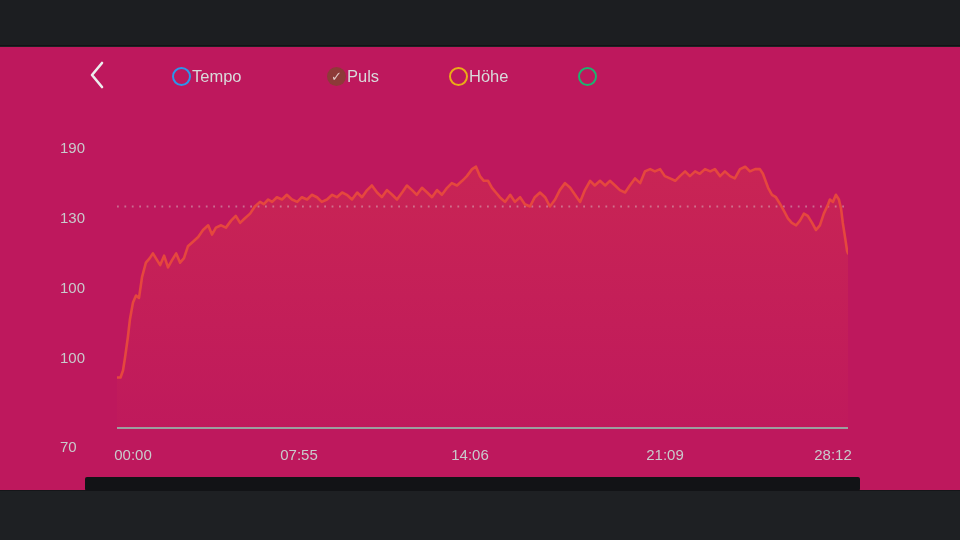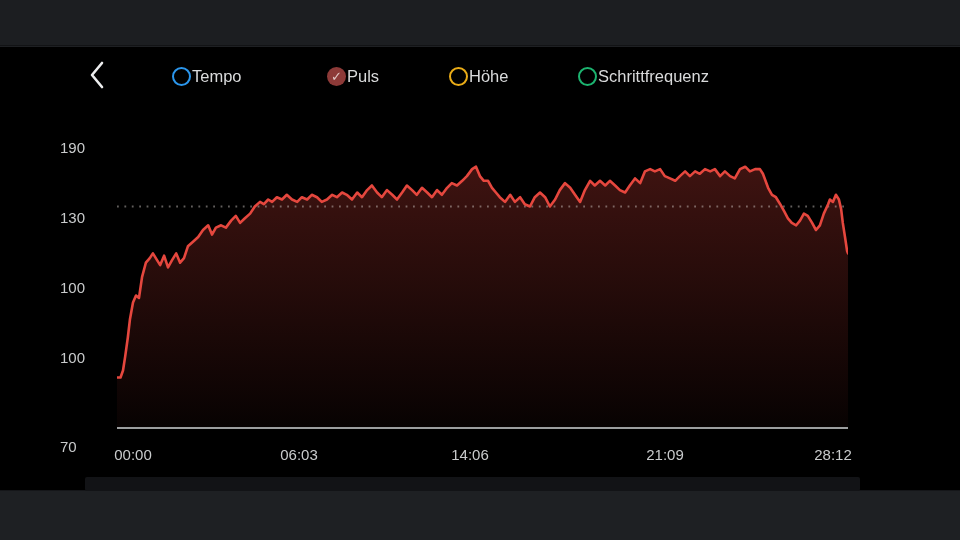--- a/index.html
+++ b/index.html
@@ -1,19 +1,19 @@
 <!DOCTYPE html>
 <html><head>
 <meta charset="utf-8">
 <style>
   html,body{margin:0;padding:0;background:#101113;}
   *{box-sizing:border-box;font-family:"Liberation Sans",sans-serif;}
   .screen{position:relative;width:960px;height:540px;background:#1e2023;overflow:hidden;margin:0 auto;}
   .status-strip{position:absolute;top:0;left:0;width:960px;height:46px;background:#1c1e21;border-bottom:1px solid #121315;}
-  .card{position:absolute;top:47px;left:0;width:960px;height:444px;background:#000000;border-bottom:1px solid #151619;}
+  .card{position:absolute;top:47px;left:0;width:960px;height:444px;background:#be185d;border-bottom:1px solid #151619;}
   .back-btn{position:absolute;left:82px;top:13px;width:30px;height:32px;background:none;border:none;padding:0;cursor:pointer;display:flex;align-items:center;justify-content:center;}
   .legend-item{position:absolute;top:17px;height:24px;display:flex;align-items:center;cursor:pointer;}
   .legend-item .ring{width:19px;height:19px;border-radius:50%;border:2.5px solid #888;flex:0 0 auto;}
   .legend-item .disc{width:19px;height:19px;border-radius:50%;flex:0 0 auto;display:flex;align-items:center;justify-content:center;font-size:13px;line-height:1;}
   .legend-item .lbl{color:#d9dadb;font-size:16.5px;margin-left:1px;white-space:nowrap;}
   .ylabel{position:absolute;left:60px;width:50px;text-align:left;color:#c9cbcc;font-size:15px;line-height:22px;}
   .plot{position:absolute;left:117px;top:101px;width:731px;height:282px;}
   .plot svg{display:block;}
   .xlabel{position:absolute;top:399px;transform:translateX(-50%);color:#c9cbcc;font-size:15px;line-height:18px;white-space:nowrap;}
   .scrubber{position:absolute;left:85px;top:430px;width:775px;height:14px;background:#121316;border-radius:2px;cursor:pointer;}
@@ -41,21 +41,20 @@
     <div class="legend-item" style="left:327px">
       <span class="disc" style="background: rgb(141, 58, 56); color: rgb(224, 198, 196);">✓</span>
       <span class="lbl">Puls</span>
     </div>
     <div class="legend-item" style="left:449px">
       <span class="ring" style="border-color: rgb(234, 172, 23);"></span>
       <span class="lbl">Höhe</span>
     </div>
     <div class="legend-item" style="left:578px">
       <span class="ring" style="border-color: rgb(28, 180, 112);"></span>
-      <span class="lbl">Schrittfrequenz</span>
     </div>
 
     <div class="ylabel" style="top:90px">190</div>
     <div class="ylabel" style="top:160px">130</div>
     <div class="ylabel" style="top:230px">100</div>
     <div class="ylabel" style="top:300px">100</div>
     <div class="ylabel" style="top:389px">70</div>
 
     <div class="plot">
       <svg id="hr-svg" width="731" height="282" viewBox="0 0 731 282">
@@ -66,20 +65,20 @@
             </linearGradient>
           </defs>
           <path d="M0.0,229.5L3.5,229.5L6.0,222.5L8.2,208.4L10.8,189.7L13.0,170.9L16.0,154.6L19.0,147.5L22.0,149.9L25.1,128.8L28.9,114.7L32.8,110.1L35.9,105.4L40.2,112.4L43.2,117.1L47.1,107.7L51.0,119.4L54.9,112.4L59.2,105.4L63.1,114.7L67.0,110.1L70.9,98.3L76.0,93.7L81.2,89.0L86.0,82.0L91.2,77.3L95.0,86.6L98.9,79.6L104.1,77.3L108.9,79.6L114.1,72.6L118.8,67.9L123.1,74.9L127.9,70.3L133.1,65.6L137.8,58.5L143.0,53.9L146.9,56.2L151.2,51.5L155.1,53.9L159.9,49.2L165.0,51.5L169.8,46.8L175.0,51.5L180.2,53.9L184.9,49.2L190.1,51.5L194.8,46.8L200.0,49.2L204.8,53.9L210.0,51.5L215.2,46.8L219.9,49.2L225.1,44.5L229.8,46.8L235.0,51.5L240.2,44.5L245.0,49.2L250.1,42.1L254.9,37.5L260.1,44.5L264.8,49.2L270.0,42.1L275.2,46.8L280.0,51.5L285.1,44.5L289.9,37.5L295.1,42.1L299.8,46.8L305.0,39.8L310.2,44.5L315.0,49.2L320.1,42.1L324.9,46.8L330.1,39.8L334.8,35.1L340.0,37.5L345.2,32.8L349.9,28.1L355.1,21.1L359.0,18.7L362.9,28.1L366.8,32.8L371.1,32.8L375.0,39.8L378.9,44.5L382.8,49.2L388.0,53.9L393.2,46.8L397.9,53.9L403.1,49.2L407.8,56.2L413.0,58.5L417.8,49.2L423.0,44.5L428.1,49.2L432.9,58.5L438.1,51.5L442.8,42.1L448.0,35.1L453.2,39.8L458.0,46.8L463.1,53.9L467.9,42.1L473.1,32.8L477.8,37.5L483.0,32.8L488.2,37.5L492.9,32.8L498.1,37.5L502.9,42.1L508.1,44.5L512.8,37.5L518.0,30.4L523.2,35.1L527.9,23.4L533.1,21.1L537.9,23.4L543.1,21.1L547.8,28.1L553.0,30.4L558.2,32.8L562.9,28.1L568.1,23.4L572.9,28.1L578.1,23.4L582.8,25.8L588.0,21.1L593.2,23.4L597.9,21.1L603.1,28.1L607.9,23.4L613.1,28.1L617.8,30.4L623.0,21.1L628.2,18.7L632.9,23.4L638.1,21.1L642.9,21.1L645.9,25.8L651.1,39.8L655.0,46.8L658.9,49.2L663.2,56.2L667.1,63.2L670.9,70.3L674.8,74.9L679.2,77.3L683.0,72.6L686.9,65.6L690.8,67.9L695.1,74.9L699.0,82.0L702.9,77.3L706.8,65.6L711.1,56.2L712.9,51.5L715.9,53.9L718.9,46.8L721.9,51.5L724.1,60.9L725.8,74.9L728.0,89.0L730.1,103.0L731.0,105.4L731,281L0,281Z" fill="url(#hrFill)"></path>
           <line x1="0" x2="728" y1="58.5" y2="58.5" stroke="rgba(214,208,203,0.45)" stroke-width="2" stroke-dasharray="1.8 5.6"></line>
           <line x1="0" x2="731" y1="280" y2="280" stroke="#9c9e9f" stroke-width="2"></line>
           <path d="M0.0,229.5L3.5,229.5L6.0,222.5L8.2,208.4L10.8,189.7L13.0,170.9L16.0,154.6L19.0,147.5L22.0,149.9L25.1,128.8L28.9,114.7L32.8,110.1L35.9,105.4L40.2,112.4L43.2,117.1L47.1,107.7L51.0,119.4L54.9,112.4L59.2,105.4L63.1,114.7L67.0,110.1L70.9,98.3L76.0,93.7L81.2,89.0L86.0,82.0L91.2,77.3L95.0,86.6L98.9,79.6L104.1,77.3L108.9,79.6L114.1,72.6L118.8,67.9L123.1,74.9L127.9,70.3L133.1,65.6L137.8,58.5L143.0,53.9L146.9,56.2L151.2,51.5L155.1,53.9L159.9,49.2L165.0,51.5L169.8,46.8L175.0,51.5L180.2,53.9L184.9,49.2L190.1,51.5L194.8,46.8L200.0,49.2L204.8,53.9L210.0,51.5L215.2,46.8L219.9,49.2L225.1,44.5L229.8,46.8L235.0,51.5L240.2,44.5L245.0,49.2L250.1,42.1L254.9,37.5L260.1,44.5L264.8,49.2L270.0,42.1L275.2,46.8L280.0,51.5L285.1,44.5L289.9,37.5L295.1,42.1L299.8,46.8L305.0,39.8L310.2,44.5L315.0,49.2L320.1,42.1L324.9,46.8L330.1,39.8L334.8,35.1L340.0,37.5L345.2,32.8L349.9,28.1L355.1,21.1L359.0,18.7L362.9,28.1L366.8,32.8L371.1,32.8L375.0,39.8L378.9,44.5L382.8,49.2L388.0,53.9L393.2,46.8L397.9,53.9L403.1,49.2L407.8,56.2L413.0,58.5L417.8,49.2L423.0,44.5L428.1,49.2L432.9,58.5L438.1,51.5L442.8,42.1L448.0,35.1L453.2,39.8L458.0,46.8L463.1,53.9L467.9,42.1L473.1,32.8L477.8,37.5L483.0,32.8L488.2,37.5L492.9,32.8L498.1,37.5L502.9,42.1L508.1,44.5L512.8,37.5L518.0,30.4L523.2,35.1L527.9,23.4L533.1,21.1L537.9,23.4L543.1,21.1L547.8,28.1L553.0,30.4L558.2,32.8L562.9,28.1L568.1,23.4L572.9,28.1L578.1,23.4L582.8,25.8L588.0,21.1L593.2,23.4L597.9,21.1L603.1,28.1L607.9,23.4L613.1,28.1L617.8,30.4L623.0,21.1L628.2,18.7L632.9,23.4L638.1,21.1L642.9,21.1L645.9,25.8L651.1,39.8L655.0,46.8L658.9,49.2L663.2,56.2L667.1,63.2L670.9,70.3L674.8,74.9L679.2,77.3L683.0,72.6L686.9,65.6L690.8,67.9L695.1,74.9L699.0,82.0L702.9,77.3L706.8,65.6L711.1,56.2L712.9,51.5L715.9,53.9L718.9,46.8L721.9,51.5L724.1,60.9L725.8,74.9L728.0,89.0L730.1,103.0L731.0,105.4" fill="none" stroke="#e5473e" stroke-width="2.6" stroke-linejoin="round" stroke-linecap="round"></path>
         </svg>
     </div>
 
     <div class="xlabel" style="left:133px">00:00</div>
-    <div class="xlabel" style="left:299px">06:03</div>
+    <div class="xlabel" style="left:299px">07:55</div>
     <div class="xlabel" style="left:470px">14:06</div>
     <div class="xlabel" style="left:665px">21:09</div>
     <div class="xlabel" style="left:833px">28:12</div>
 
     <div class="scrubber"></div>
   </div>
 </div>
 
 </body></html>

